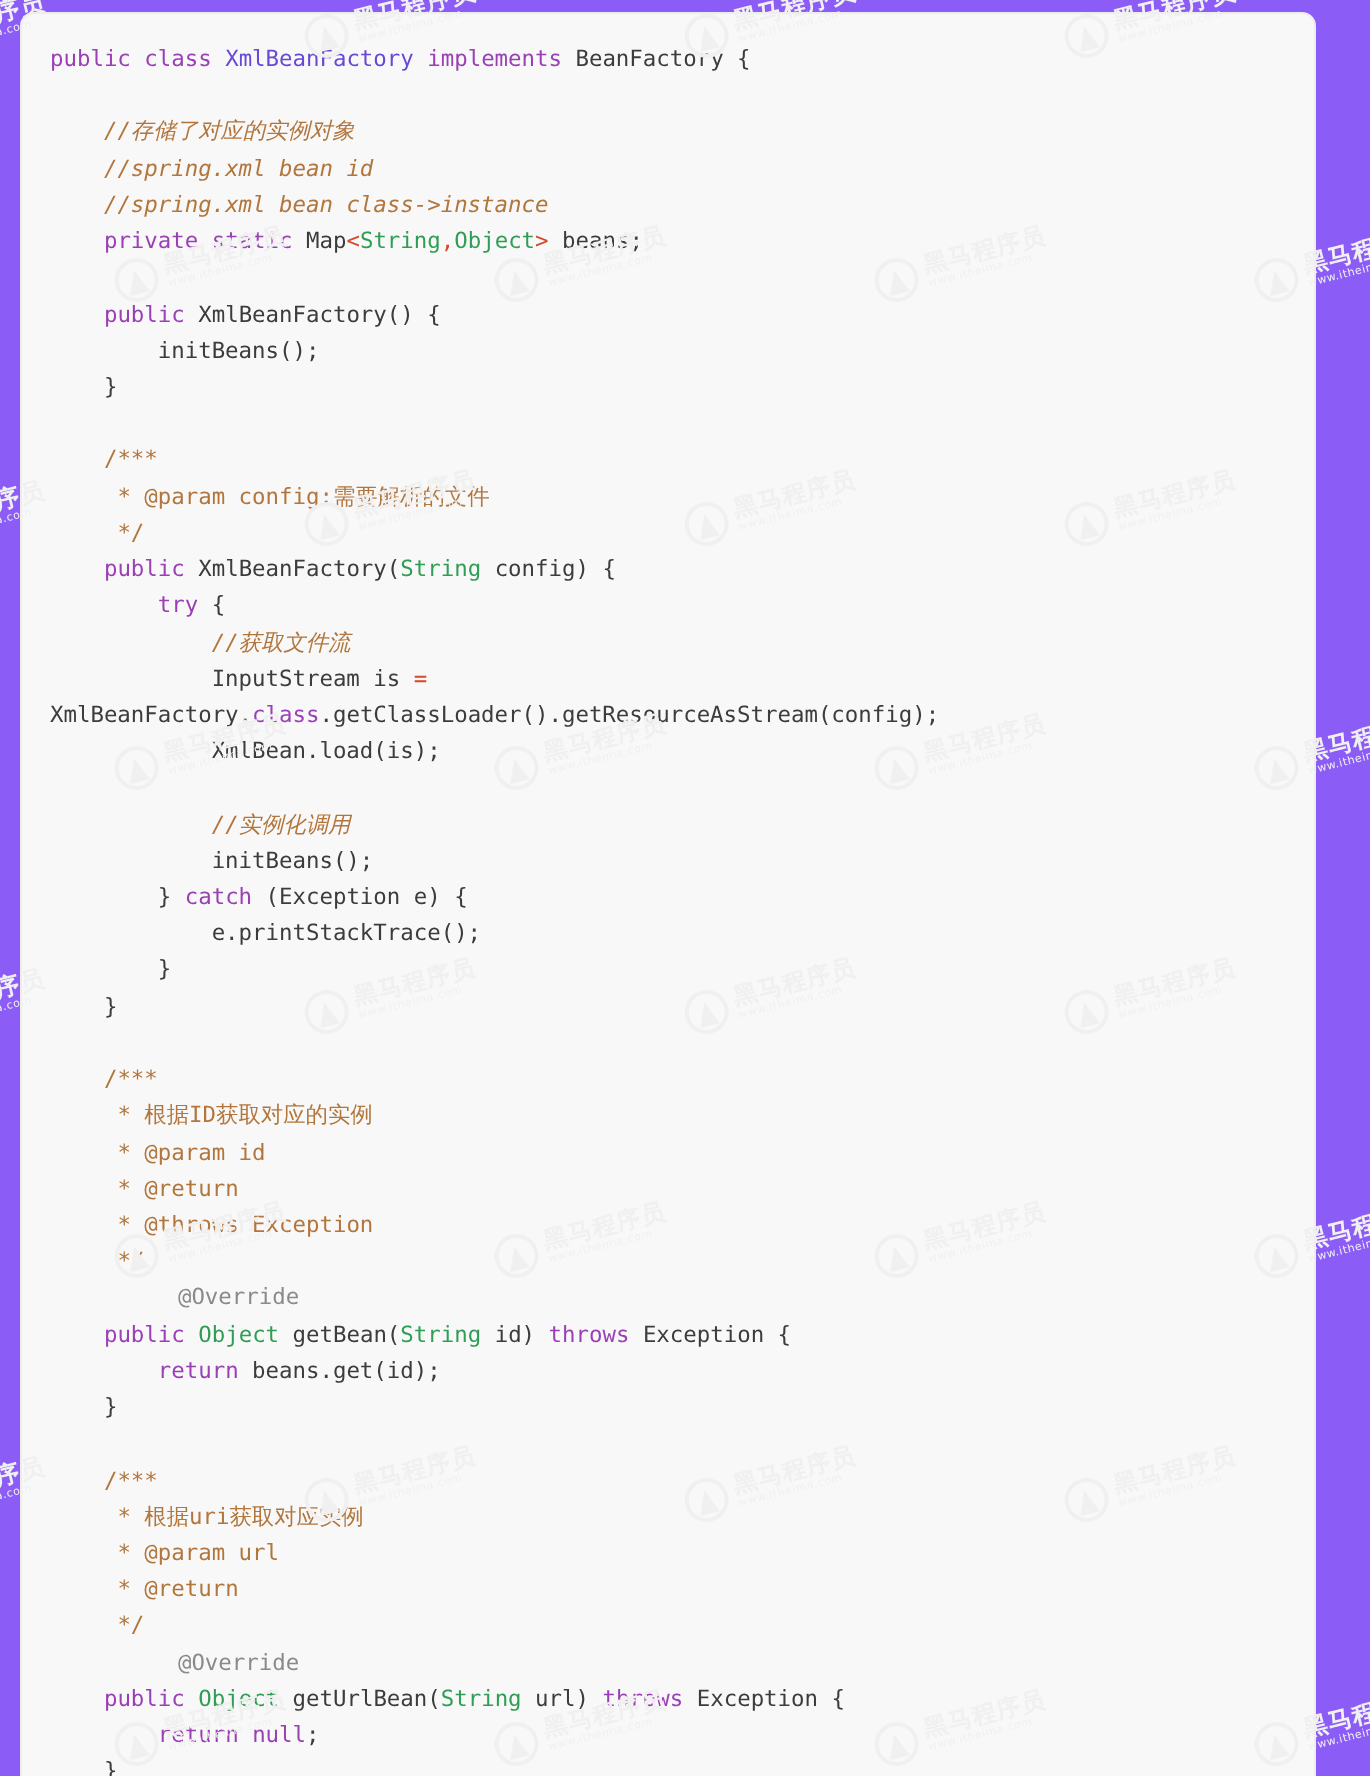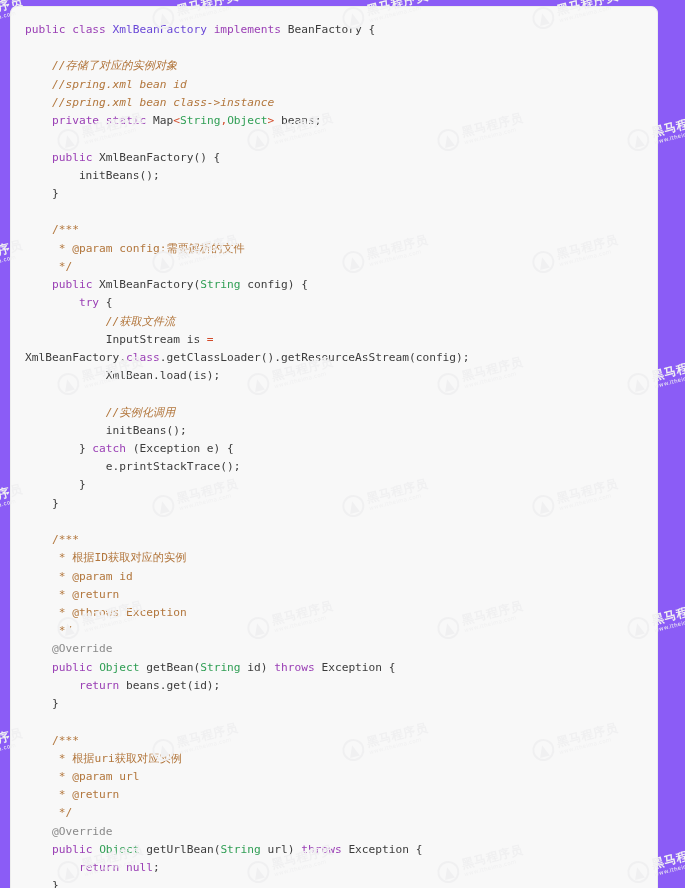--- a/index.html
+++ b/index.html
@@ -94,21 +94,21 @@
   }
   .ln { display: block; height: 18.22px; white-space: pre; }
 
   
   .t-kw   { color: #9a3fb5; }
   .t-type { color: #2f9e54; }
   .t-cls  { color: #6a48d7; }
   .t-cmt  { color: #b2763c; font-style: italic; }
   .t-doc  { color: #b2763c; }
   .t-op   { color: #d24b2a; }
-  .t-ann  { color: #8a8a8a; }
+  .t-ann  { color: #8a8a8a; margin-left: 37px; }
   .t-pl   { color: #3c3c3c; }
 </style>
 </head>
 <body>
 
 <div id="page">
 
   <div id="code-card">
     <div id="code-block"><span class="ln"><span class="t-kw">public </span><span class="t-kw">class </span><span class="t-cls">XmlBeanFactory</span><span class="t-pl"> </span><span class="t-kw">implements</span><span class="t-pl"> BeanFactory {</span></span><span class="ln">&nbsp;</span><span class="ln"><span class="t-pl">    </span><span class="t-cmt">//存储了对应的实例对象</span></span><span class="ln"><span class="t-pl">    </span><span class="t-cmt">//spring.xml bean id</span></span><span class="ln"><span class="t-pl">    </span><span class="t-cmt">//spring.xml bean class-&gt;instance</span></span><span class="ln"><span class="t-pl">    </span><span class="t-kw">private static</span><span class="t-pl"> Map</span><span class="t-op">&lt;</span><span class="t-type">String</span><span class="t-op">,</span><span class="t-type">Object</span><span class="t-op">&gt;</span><span class="t-pl"> beans;</span></span><span class="ln">&nbsp;</span><span class="ln"><span class="t-pl">    </span><span class="t-kw">public</span><span class="t-pl"> XmlBeanFactory() {</span></span><span class="ln"><span class="t-pl">        initBeans();</span></span><span class="ln"><span class="t-pl">    }</span></span><span class="ln">&nbsp;</span><span class="ln"><span class="t-pl">    </span><span class="t-doc">/***</span></span><span class="ln"><span class="t-pl">     </span><span class="t-doc">* @param config:需要解析的文件</span></span><span class="ln"><span class="t-pl">     </span><span class="t-doc">*/</span></span><span class="ln"><span class="t-pl">    </span><span class="t-kw">public</span><span class="t-pl"> XmlBeanFactory(</span><span class="t-type">String</span><span class="t-pl"> config) {</span></span><span class="ln"><span class="t-pl">        </span><span class="t-kw">try</span><span class="t-pl"> {</span></span><span class="ln"><span class="t-pl">            </span><span class="t-cmt">//获取文件流</span></span><span class="ln"><span class="t-pl">            InputStream is </span><span class="t-op">=</span></span><span class="ln"><span class="t-pl">XmlBeanFactory.</span><span class="t-kw">class</span><span class="t-pl">.getClassLoader().getResourceAsStream(config);</span></span><span class="ln"><span class="t-pl">            XmlBean.load(is);</span></span><span class="ln">&nbsp;</span><span class="ln"><span class="t-pl">            </span><span class="t-cmt">//实例化调用</span></span><span class="ln"><span class="t-pl">            initBeans();</span></span><span class="ln"><span class="t-pl">        } </span><span class="t-kw">catch</span><span class="t-pl"> (Exception e) {</span></span><span class="ln"><span class="t-pl">            e.printStackTrace();</span></span><span class="ln"><span class="t-pl">        }</span></span><span class="ln"><span class="t-pl">    }</span></span><span class="ln">&nbsp;</span><span class="ln"><span class="t-pl">    </span><span class="t-doc">/***</span></span><span class="ln"><span class="t-pl">     </span><span class="t-doc">* 根据ID获取对应的实例</span></span><span class="ln"><span class="t-pl">     </span><span class="t-doc">* @param id</span></span><span class="ln"><span class="t-pl">     </span><span class="t-doc">* @return</span></span><span class="ln"><span class="t-pl">     </span><span class="t-doc">* @throws Exception</span></span><span class="ln"><span class="t-pl">     </span><span class="t-doc">*/</span></span><span class="ln"><span class="t-pl">    </span><span class="t-ann">@Override</span></span><span class="ln"><span class="t-pl">    </span><span class="t-kw">public</span><span class="t-pl"> </span><span class="t-type">Object</span><span class="t-pl"> getBean(</span><span class="t-type">String</span><span class="t-pl"> id) </span><span class="t-kw">throws</span><span class="t-pl"> Exception {</span></span><span class="ln"><span class="t-pl">        </span><span class="t-kw">return</span><span class="t-pl"> beans.get(id);</span></span><span class="ln"><span class="t-pl">    }</span></span><span class="ln">&nbsp;</span><span class="ln"><span class="t-pl">    </span><span class="t-doc">/***</span></span><span class="ln"><span class="t-pl">     </span><span class="t-doc">* 根据uri获取对应实例</span></span><span class="ln"><span class="t-pl">     </span><span class="t-doc">* @param url</span></span><span class="ln"><span class="t-pl">     </span><span class="t-doc">* @return</span></span><span class="ln"><span class="t-pl">     </span><span class="t-doc">*/</span></span><span class="ln"><span class="t-pl">    </span><span class="t-ann">@Override</span></span><span class="ln"><span class="t-pl">    </span><span class="t-kw">public</span><span class="t-pl"> </span><span class="t-type">Object</span><span class="t-pl"> getUrlBean(</span><span class="t-type">String</span><span class="t-pl"> url) </span><span class="t-kw">throws</span><span class="t-pl"> Exception {</span></span><span class="ln"><span class="t-pl">        </span><span class="t-kw">return</span><span class="t-pl"> </span><span class="t-kw">null</span><span class="t-pl">;</span></span><span class="ln"><span class="t-pl">    }</span></span></div>
   </div>

